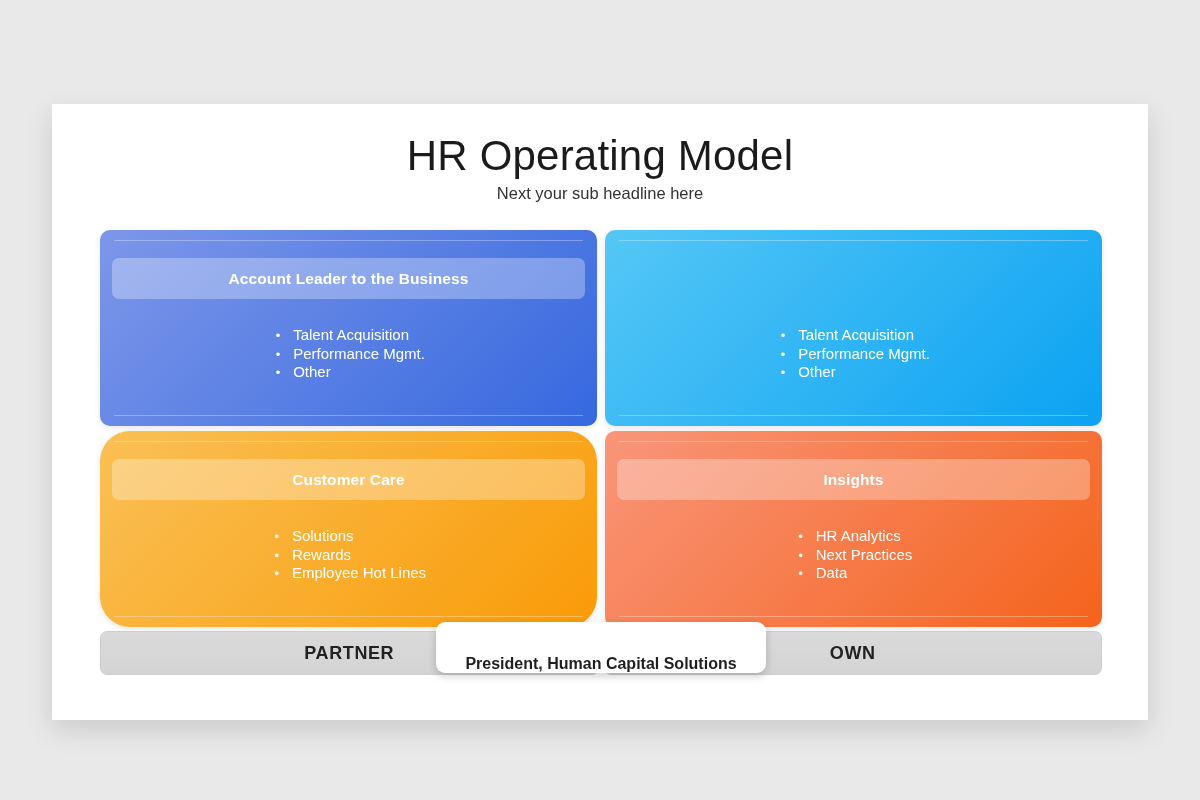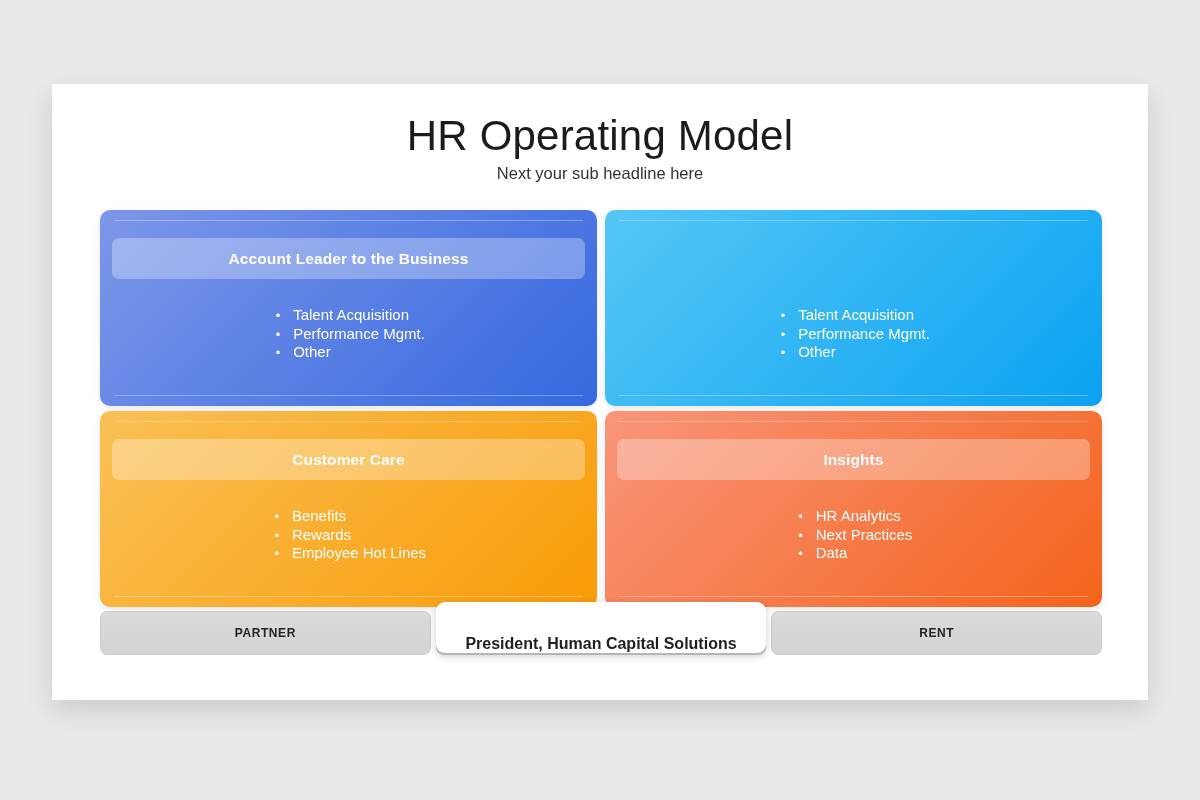--- a/index.html
+++ b/index.html
@@ -13,21 +13,21 @@
   body {
     background: #e9e9ea;
     font-family: "Liberation Sans", sans-serif;
     position: relative;
   }
 
   
   .slide {
     position: absolute;
     left: 52px;
-    top: 84px;
+    top: 104px;
     width: 1096px;
     height: 616px;
     background: #ffffff;
     box-shadow: 0 10px 26px rgba(0,0,0,0.13);
   }
 
   
   .title {
     position: absolute;
     left: 0;
@@ -172,21 +172,21 @@
   .footer-bar {
     flex: 1 1 0;
     background: linear-gradient(180deg, #dadada 0%, #d4d4d4 100%);
     border: 1px solid #cdcdcd;
     border-radius: 7px;
     display: flex;
     align-items: center;
     justify-content: center;
   }
   .footer-bar-text {
-    font-size: 12px;
+    font-size: 18px;
     font-weight: bold;
     color: #222222;
     letter-spacing: 0.6px;
   }
 </style>
 </head>
 <body style="background: rgb(233, 233, 234);">
 
 <div class="slide">
 
@@ -229,29 +229,29 @@
             <span class="bullet-text">Performance Mgmt.</span>
           </div>
           <div class="bullet-row">
             <span class="bullet-dot">•</span>
             <span class="bullet-text">Other</span>
           </div>
         </div>
       </div>
     </div>
 
-    <div class="card bl" style="background: linear-gradient(135deg, rgb(250, 192, 85) 0%, rgb(249, 155, 7) 100%);">
+    <div class="card bl" style="background: linear-gradient(135deg, rgb(250, 192, 85) 0%, rgb(249, 155, 7) 100%); border-radius: 30px;">
       <div class="card-header">
         <span class="card-header-text">Customer Care</span>
       </div>
       <div class="bullets">
         <div class="bullet-inner">
           <div class="bullet-row">
             <span class="bullet-dot">•</span>
-            <span class="bullet-text">Benefits</span>
+            <span class="bullet-text">Solutions</span>
           </div>
           <div class="bullet-row">
             <span class="bullet-dot">•</span>
             <span class="bullet-text">Rewards</span>
           </div>
           <div class="bullet-row">
             <span class="bullet-dot">•</span>
             <span class="bullet-text">Employee Hot Lines</span>
           </div>
         </div>
@@ -286,18 +286,15 @@
 
   </div>
 
   <div class="footer-bars">
     <div class="footer-bar">
       <span class="footer-bar-text">PARTNER</span>
     </div>
     <div class="footer-bar">
       <span class="footer-bar-text">OWN</span>
     </div>
-    <div class="footer-bar">
-      <span class="footer-bar-text">RENT</span>
-    </div>
   </div>
 
 </div>
 
 </body></html>

